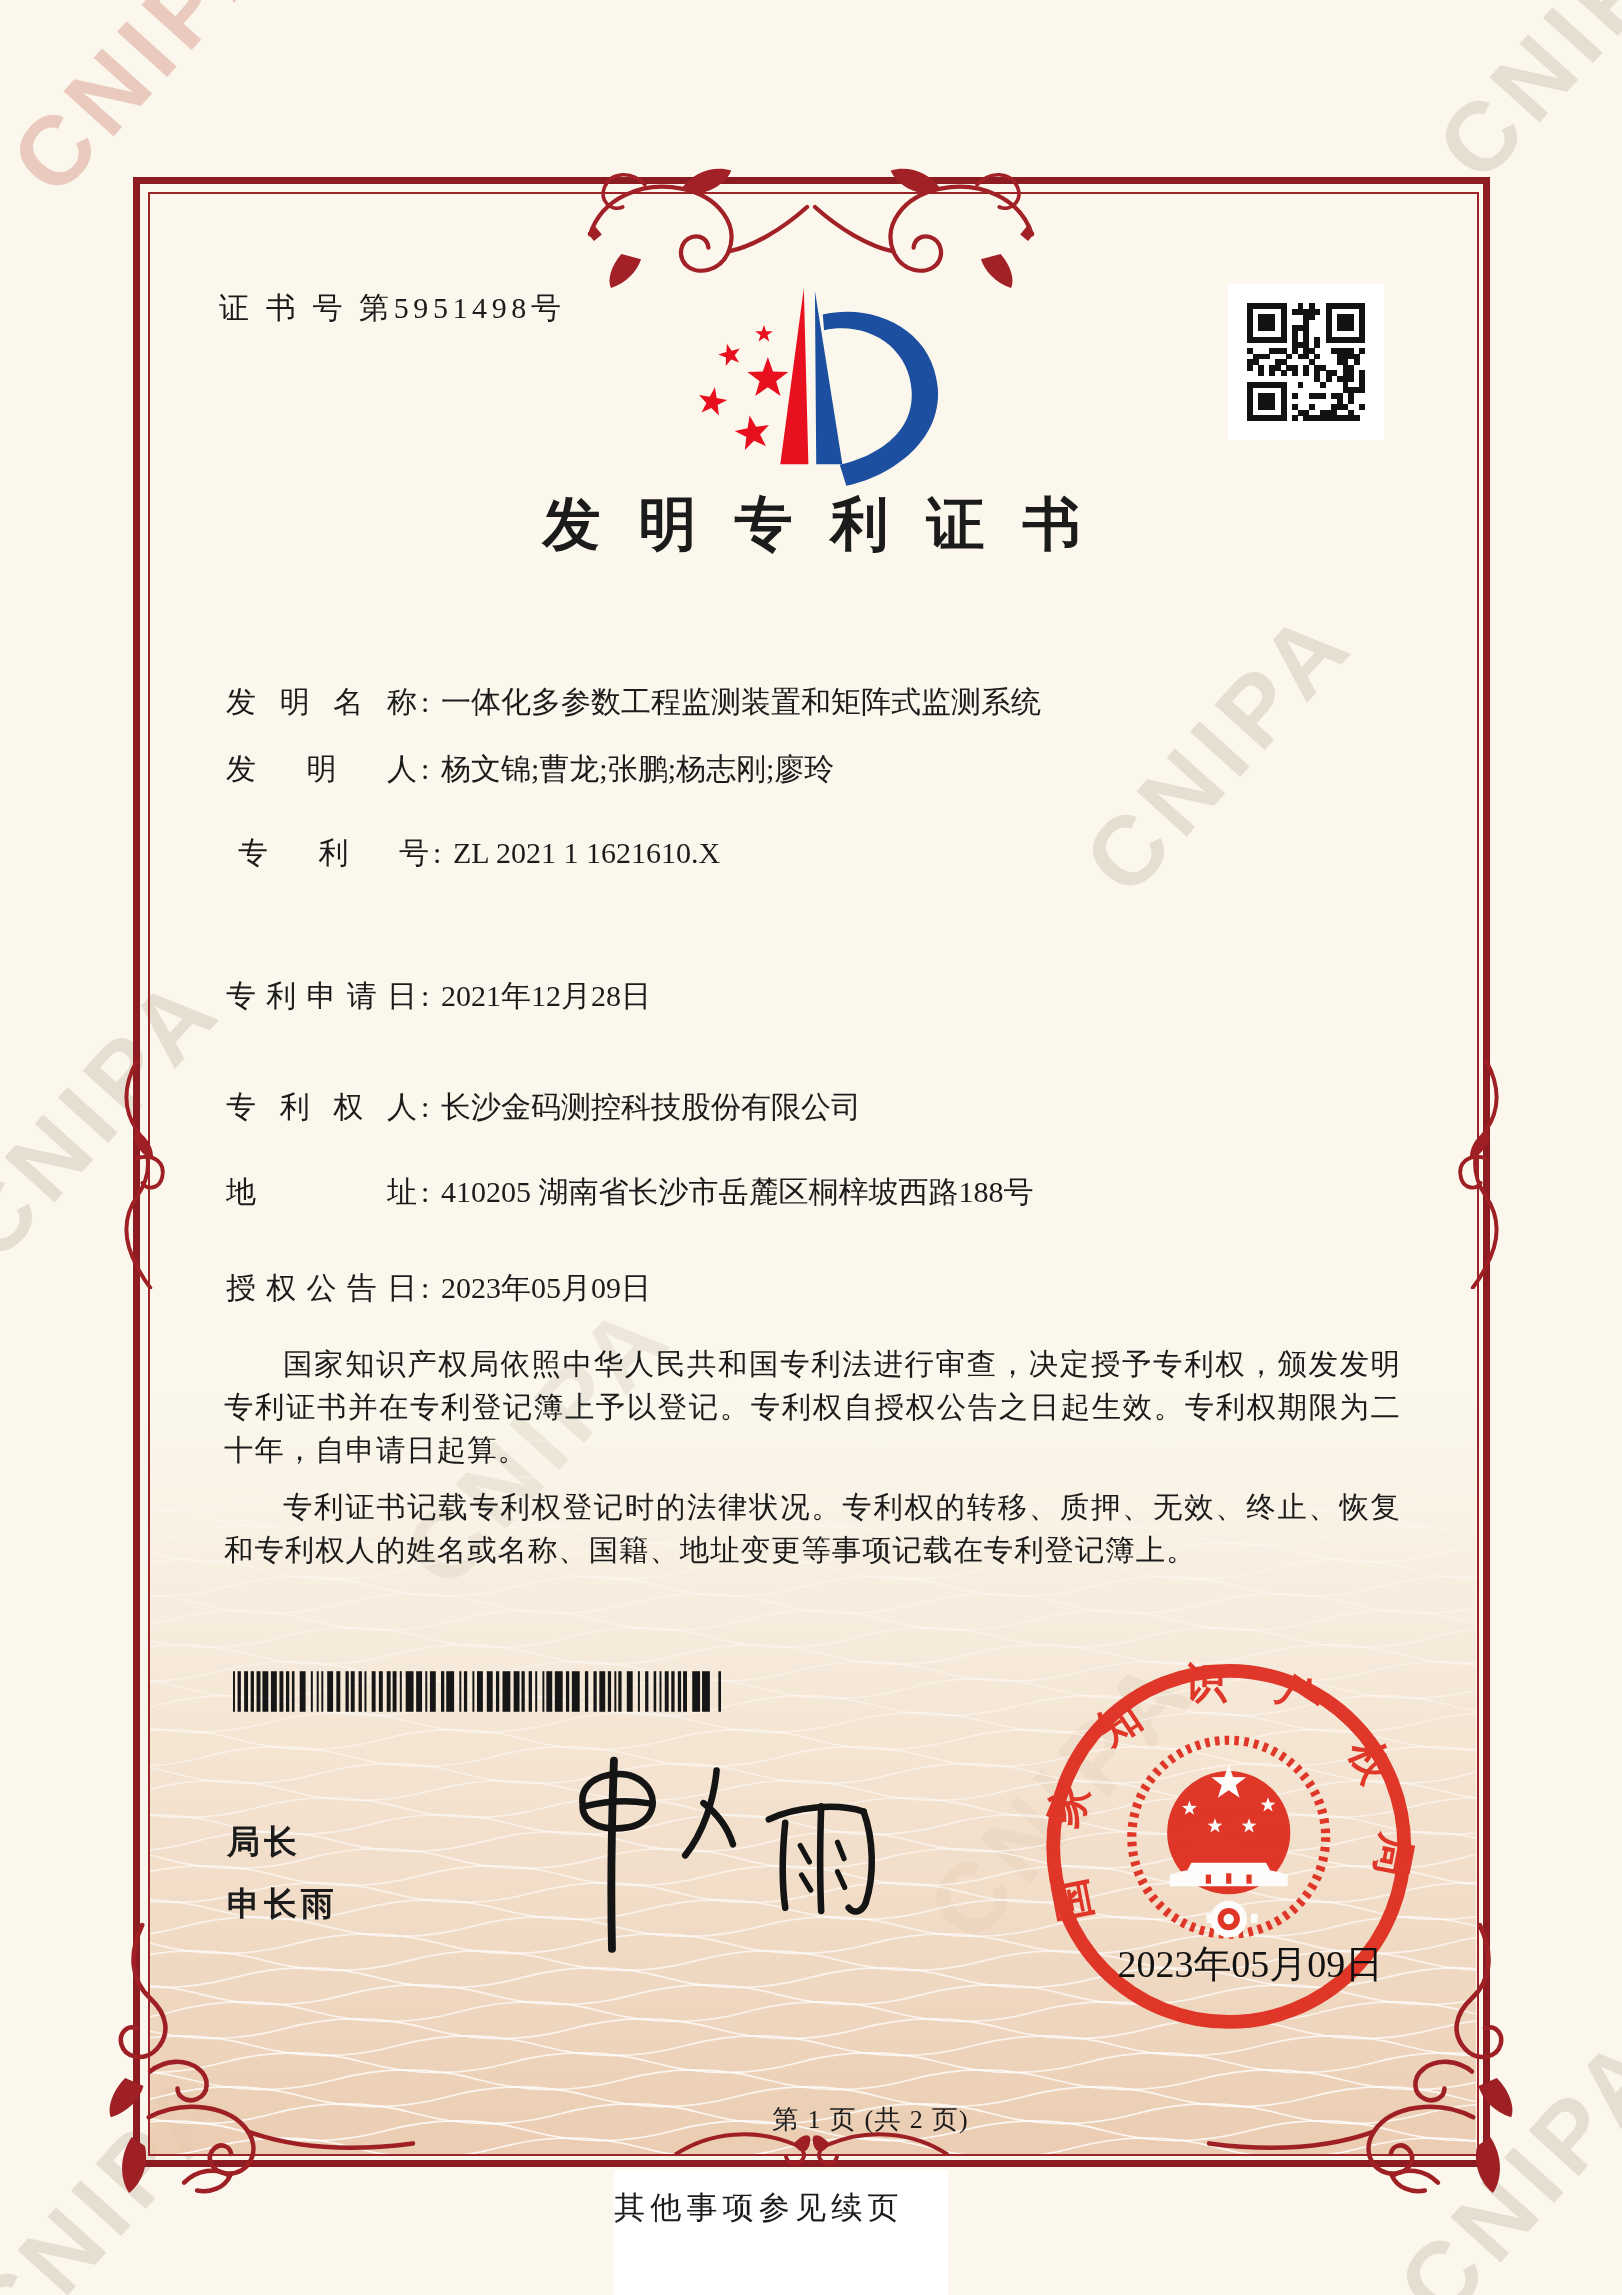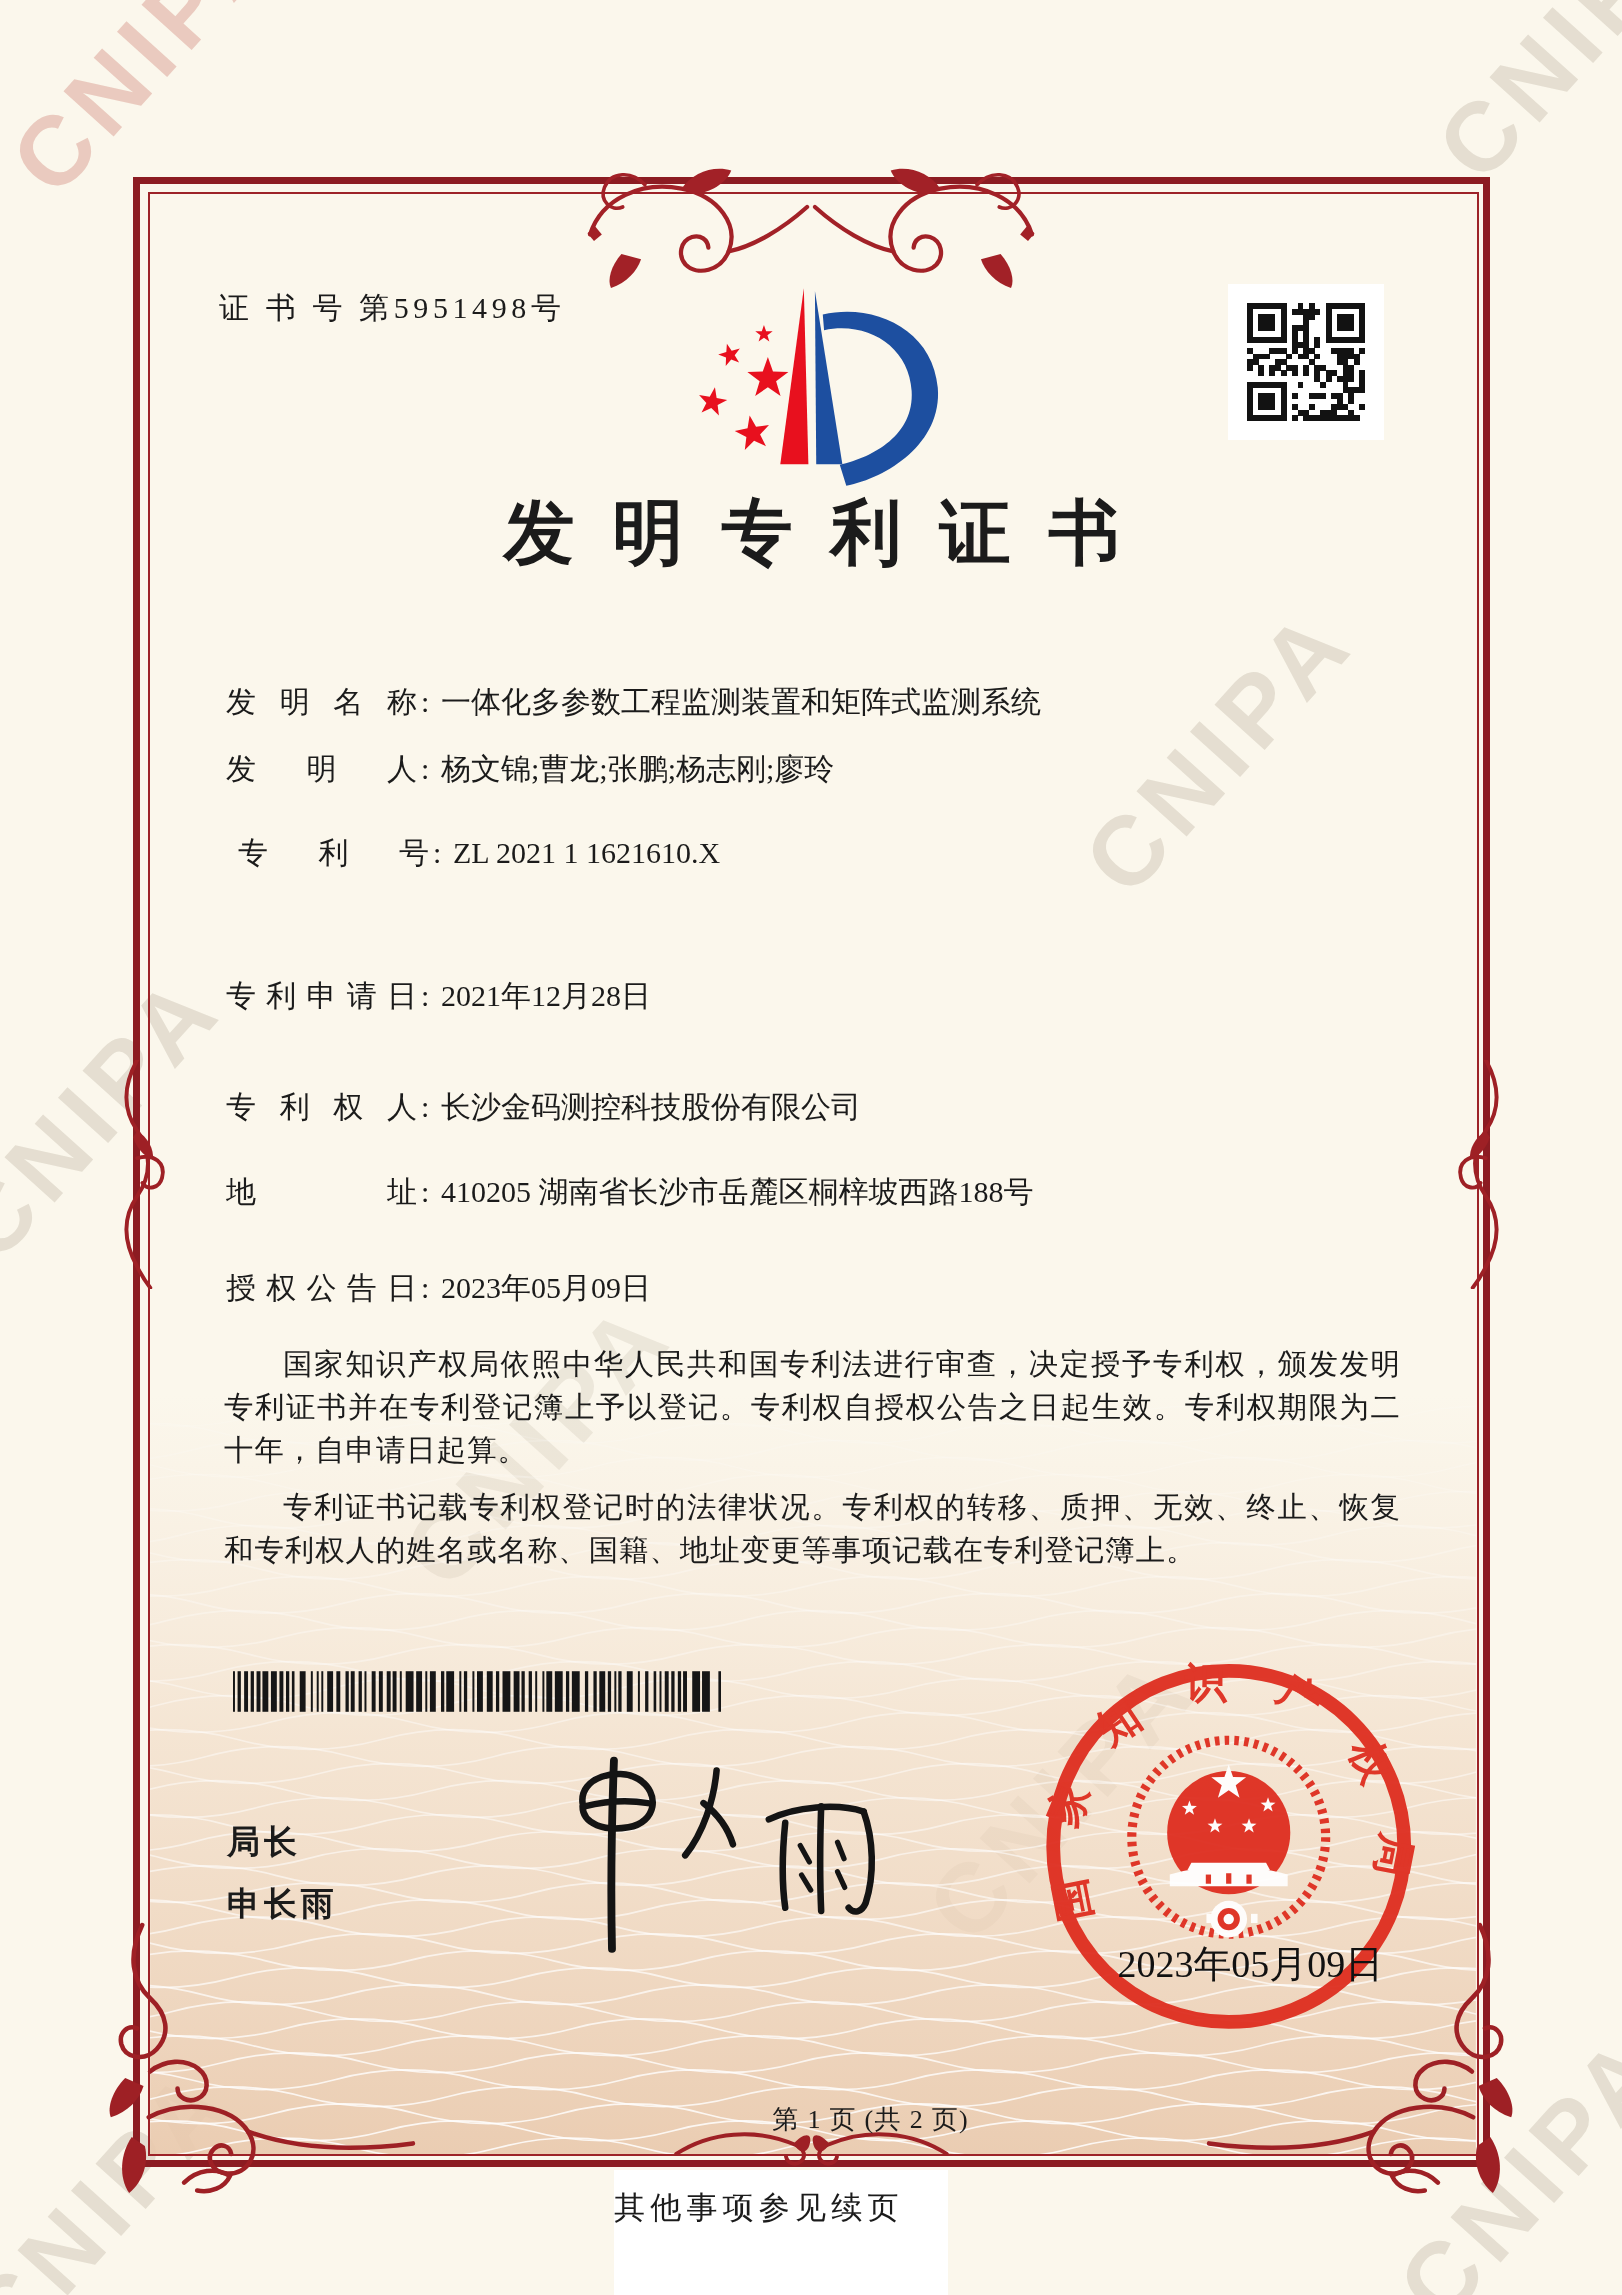--- a/index.html
+++ b/index.html
@@ -27,21 +27,21 @@
   
   .deco{position:absolute;z-index:3;}
   .mirror{transform:scaleX(-1);}
   #waves{position:absolute;left:150px;top:1394px;z-index:1;}
   
   .cert-no{position:absolute;left:219px;top:288px;font-size:30px;letter-spacing:4.6px;z-index:4;}
   .qr-box{position:absolute;left:1228px;top:284px;width:156px;height:156px;background:#ffffff;z-index:4;}
   .qr-box svg{position:absolute;left:19px;top:19px;}
   #logo{position:absolute;left:658px;top:257px;z-index:4;}
   .doc-title{position:absolute;left:0;right:0;top:486px;margin:0;text-align:center;
-    font-size:71px;font-weight:700;letter-spacing:38px;padding-left:38px;z-index:4;}
+    font-size:58px;font-weight:700;letter-spacing:38px;padding-left:38px;z-index:4;}
   .row{position:absolute;left:226px;width:1178px;height:41px;font-size:30px;line-height:41px;z-index:4;white-space:nowrap;}
   .flabel{display:inline-block;width:191px;text-align:justify;text-align-last:justify;vertical-align:top;}
   .colon{display:inline-block;margin:0 11.8px 0 3.9px;}
   .grant2{position:absolute;left:537px;top:0;}
   .paras{position:absolute;left:224px;top:1343px;width:1177px;z-index:4;}
   .paras p{margin:0 0 13.7px 0;font-size:29.4px;line-height:43px;text-align:justify;
     text-indent:59px;letter-spacing:1px;}
   #barcode{position:absolute;left:233px;top:1671px;z-index:4;}
   .signer-title{position:absolute;left:227px;top:1820px;font-size:33px;font-weight:700;
     font-family:"Liberation Sans","DejaVu Sans",sans-serif;letter-spacing:3.9px;z-index:4;}

